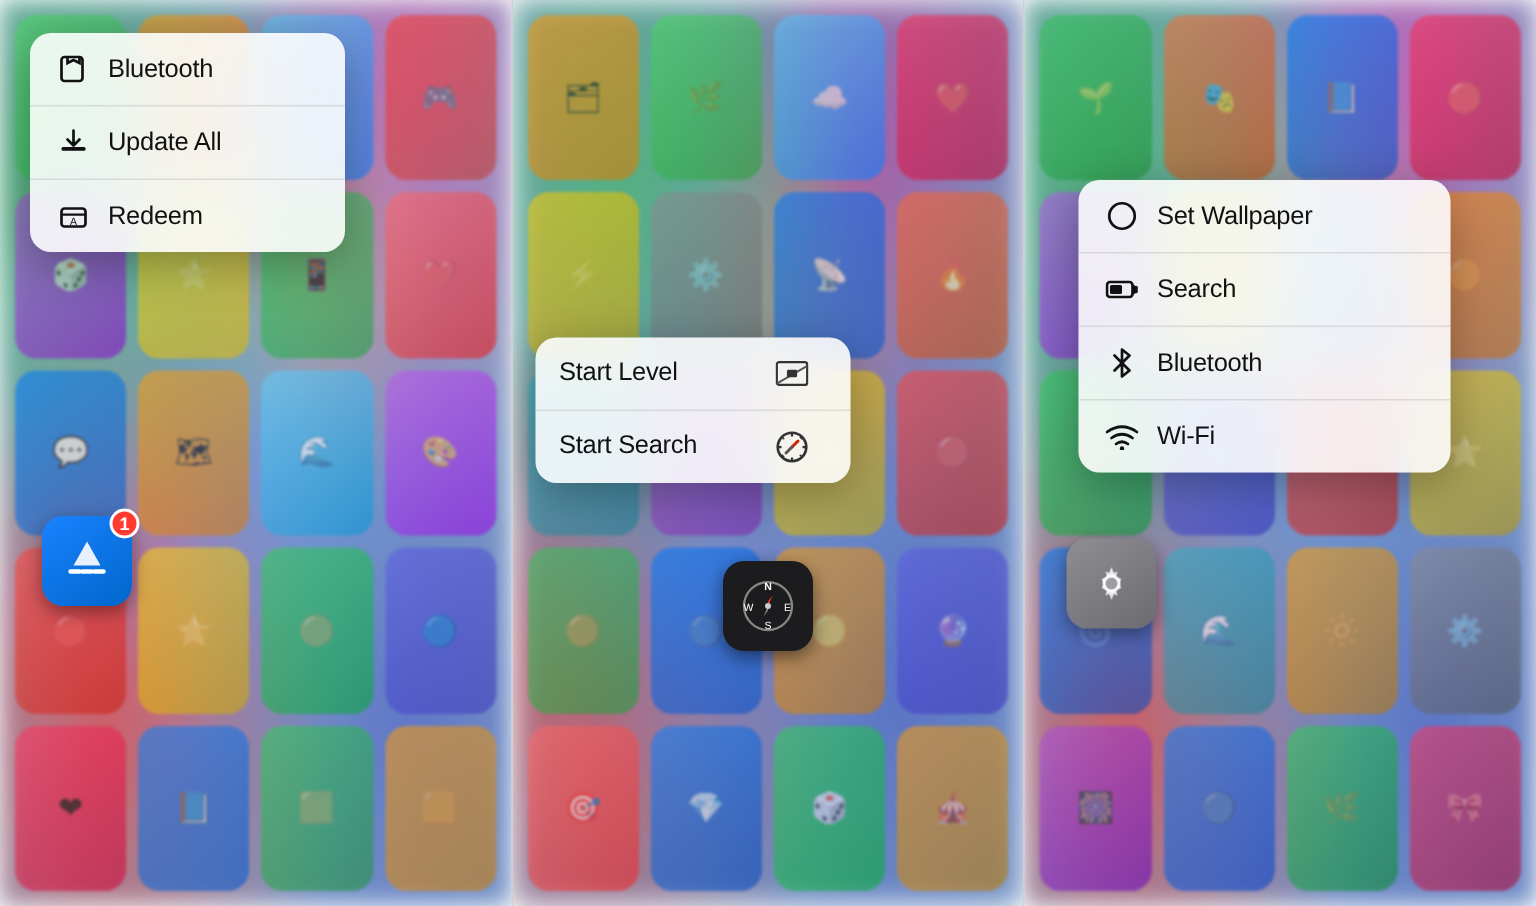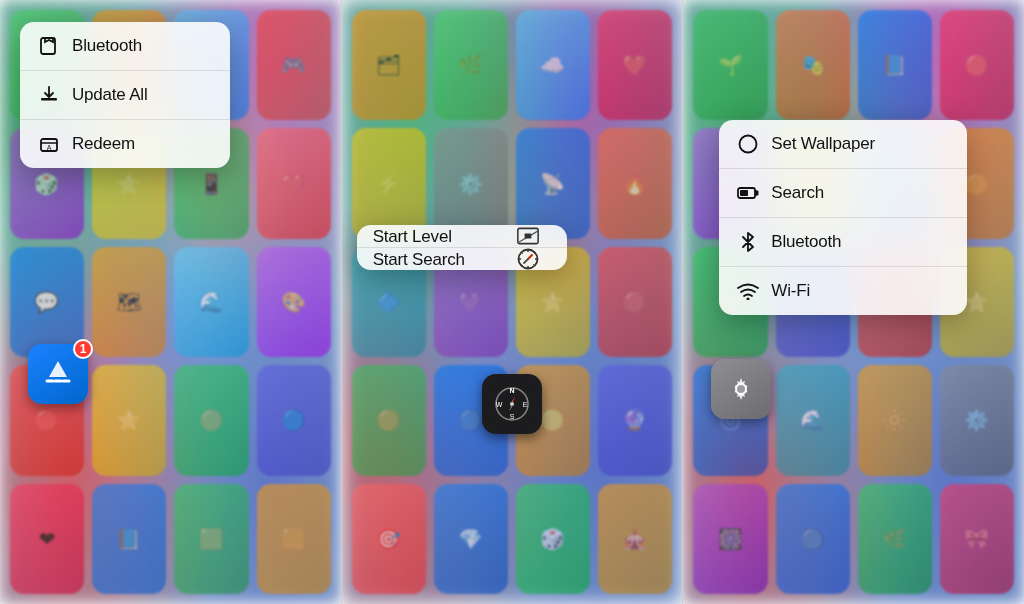--- a/index.html
+++ b/index.html
@@ -173,23 +173,23 @@
 
     
     .popup-middle {
       top: 225px;
       left: 15px;
       width: 210px;
     }
 
     .popup-item-right {
       display: flex;
-      align-items: flex-end;
+      align-items: flex-start;
       justify-content: space-between;
-      padding: 0 16px;
+      padding: 13px 16px;
       cursor: pointer;
       border-bottom: 1px solid rgba(180,180,180,0.4);
       background: transparent;
     }
 
     .popup-item-right:last-child {
       border-bottom: none;
     }
 
     .popup-item-left-content {

